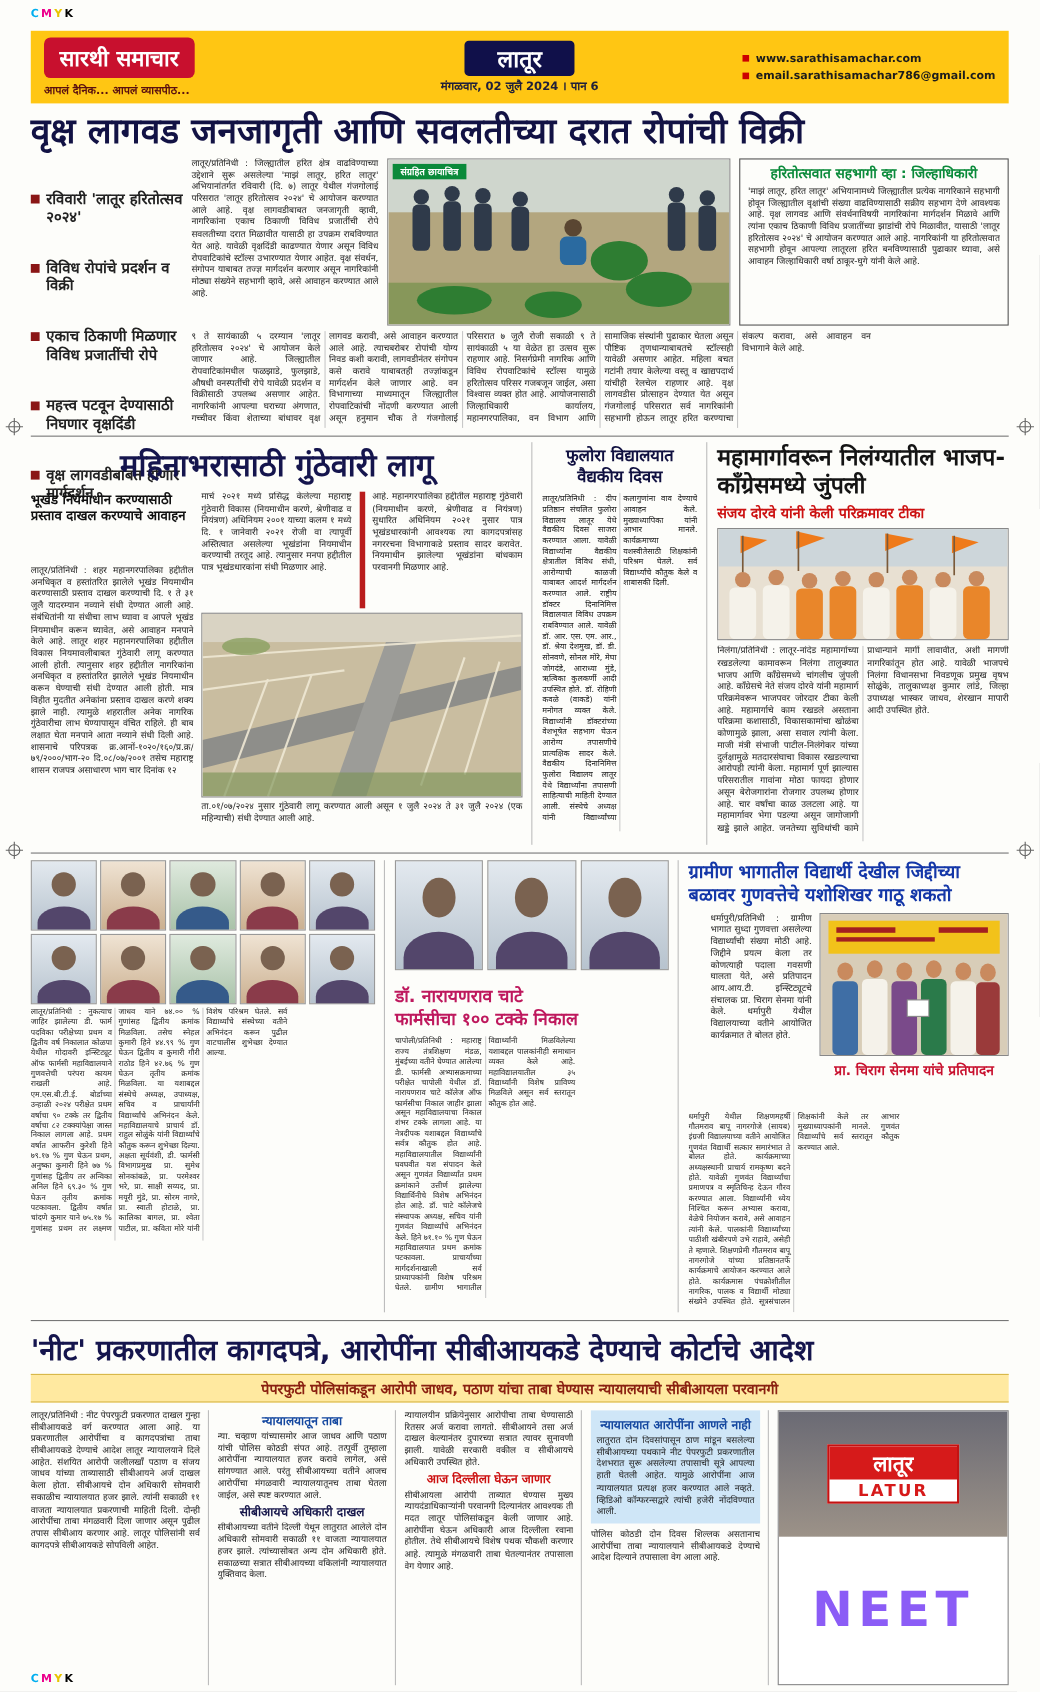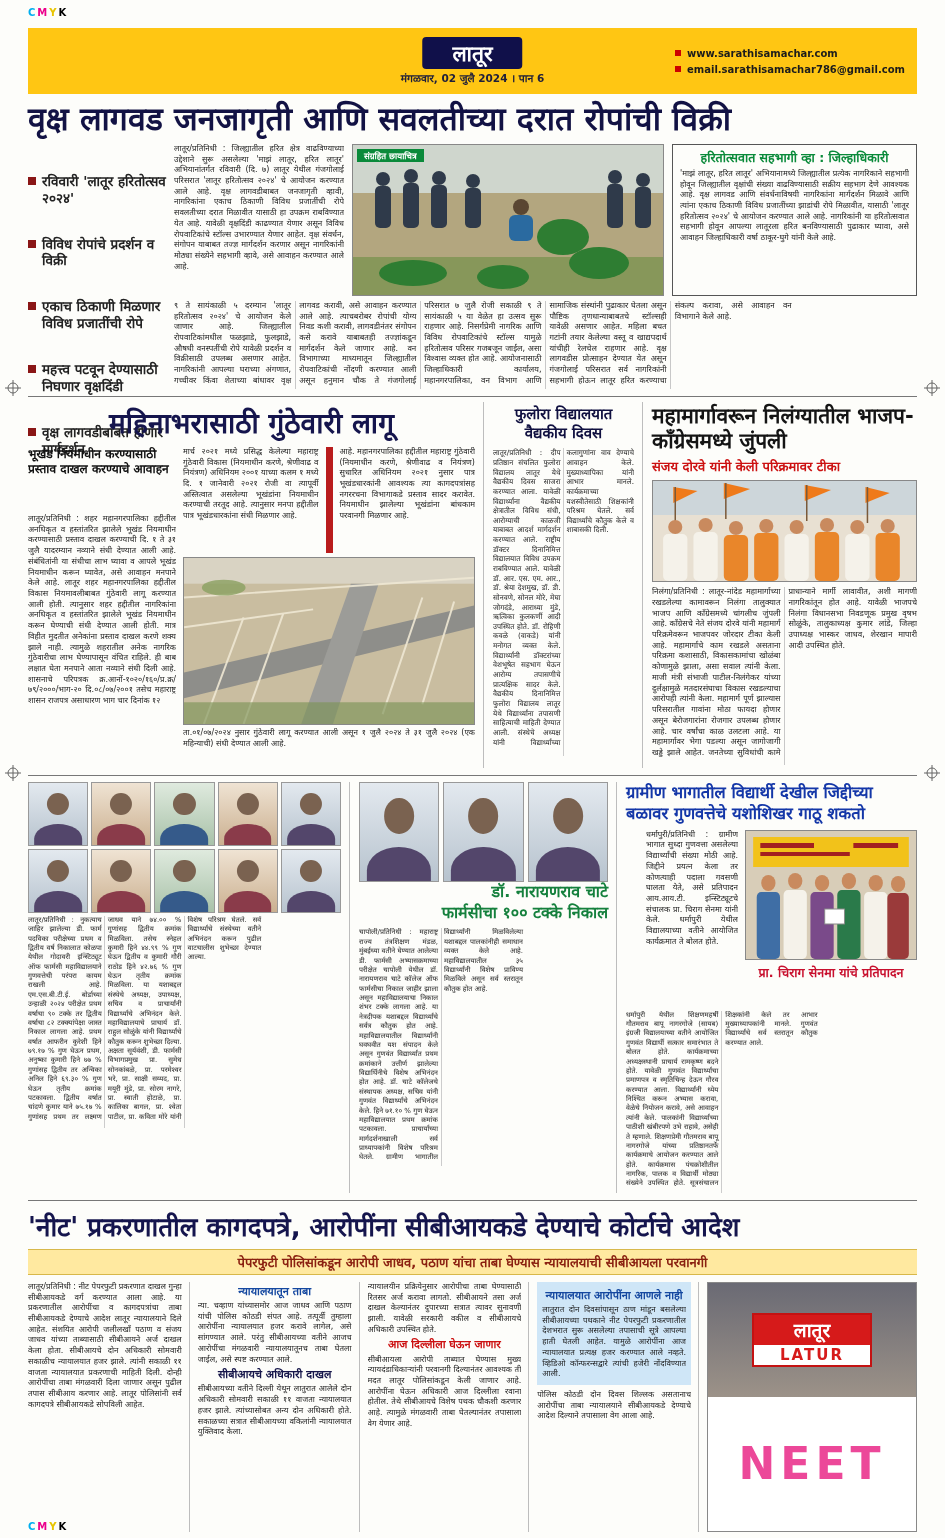--- a/index.html
+++ b/index.html
@@ -45,21 +45,21 @@
   
   .band2 { margin-top:7px; border-top:1.4px solid #777; padding-top:5px; display:flex; gap:9px; height:372px; }
   .gunthe { width:456px; }
   .gunthe h2 { font-size:28px; font-weight:bold; text-align:center; color:#15154d; margin:1px 0 6px; }
   .gunthe-grid { display:grid; grid-template-columns:148px 1fr; gap:7px; height:316px; }
   .subhead { font-size:12px; font-weight:bold; line-height:1.3; color:#111; margin-bottom:4px; }
   .g-left { display:flex; flex-direction:column; overflow:hidden; }
   .g-left .bt { flex:1;margin-top:32px; }
   .g-cols { display:flex; gap:7px; height:106px; }
   .g-cols .bt { flex:1; }
-  .g-cols .bt + .bt { border-left:7px solid #b91c1c; padding-left:7px; }
+  .g-cols .bt + .bt { border-left:5px solid #b91c1c; padding-left:7px; }
   .plots-photo { height:168px; border:1px solid #888; margin:4px 0 3px; overflow:hidden; }
   .plots-photo svg { width:100%; height:100%; display:block; }
   .g-caption { height:30px; }
   .phulora { width:150px; }
   .phulora h3 { font-size:15px; font-weight:bold; text-align:center; color:#101040; line-height:1.25; margin:3px 0 6px; }
   .phulora .bt { column-count:2; column-gap:6px; column-rule:1px solid #ccc; height:308px; font-size:7.2px; column-fill:auto; }
   .mahamarg { flex:1; }
   .mahamarg h2 { font-size:21px; font-weight:bold; color:#141414; line-height:1.2; margin:2px 0 3px; }
   .mahamarg h4 { color:#cc1111; font-size:13px; font-weight:bold; margin:0 0 5px; }
   .rally-photo { height:102px; border:1px solid #888; overflow:hidden; }
@@ -73,21 +73,21 @@
   .prow { display:grid; grid-template-columns:repeat(5,1fr); gap:3px; margin-bottom:3px; }
   .portrait { height:64px; position:relative; border:1px solid #999; overflow:hidden; background:linear-gradient(#e3e9ef,#b7c3ce); }
   .portrait::before { content:""; position:absolute; top:16%; left:50%; transform:translateX(-50%); width:38%; height:36%; background:#7a6250; border-radius:50%; }
   .portrait::after { content:""; position:absolute; bottom:-14%; left:50%; transform:translateX(-50%); width:82%; height:48%; background:#53466b; border-radius:50% 50% 0 0; }
   .prow .portrait:nth-child(2n){background:linear-gradient(#efe3d3,#cbb090);} .prow .portrait:nth-child(2n)::after{background:#8a3b4a;}
   .prow .portrait:nth-child(3n){background:linear-gradient(#dfeade,#a9c2a9);} .prow .portrait:nth-child(3n)::after{background:#355a8a;}
   .godavari .body { column-count:4; column-gap:6px; column-rule:1px solid #ccc; height:212px; font-size:7px; margin-top:3px; column-fill:auto; }
   .chate { width:258px; }
   .chate-photos { display:flex; gap:4px; height:100px; }
   .chate-photos .portrait { flex:1; height:100%; }
-  .chate h3 { font-size:16px; font-weight:bold; text-align:right; color:#15803d; line-height:1.3; margin:0 0 5px; }
+  .chate h3 { font-size:16px; font-weight:bold; text-align:left; color:#be185d; line-height:1.3; margin:14px 0 5px; }
   .chate .body { column-count:3; column-gap:6px; column-rule:1px solid #ccc; height:238px; font-size:7px; column-fill:auto; }
   .gramin { flex:1; display:flex; flex-direction:column; }
   .gramin h2 { font-size:16.5px; font-weight:bold; color:#1437a8; line-height:1.3; margin-bottom:5px; }
   .gramin-mid { display:grid; grid-template-columns:92px 1fr; gap:7px;margin-left:20px; }
   .gramin-intro { height:176px; }
   .gramin-photo { height:130px; border:1px solid #888; overflow:hidden; }
   .gramin-photo svg { width:100%; height:100%; display:block; }
   .kicker { color:#C8102E; font-weight:bold; font-size:12.5px; text-align:center; line-height:1.3; margin-top:5px; }
   .gramin .body { column-count:3; column-gap:7px; column-rule:1px solid #ccc; height:182px; font-size:7px; margin-top:5px; column-fill:auto; }
 
@@ -98,21 +98,21 @@
   .neet-cols { display:flex; gap:8px; height:250px; }
   .ncol { flex:1; border-right:1px solid #bdbdbd; padding-right:7px; overflow:hidden; }
   .ncol h5 { font-size:11px; text-align:center; margin:3px 0 3px; line-height:1.2; }
   .blue-h { color:#1548a0; } .red-h { color:#cc1111; } .dark-h { color:#16164a; }
   .bluebox { background:#cfe6f7; padding:4px 5px 5px; margin-bottom:5px; }
   .neet-img { flex:0 0 210px; border:1px solid #888; background:#fff; display:flex; flex-direction:column; overflow:hidden; }
   .sign-area { height:46%; background:linear-gradient(#6a6a74,#9c9288); display:flex; align-items:center; justify-content:center; }
   .sign { border:2px solid #c41212; background:#fff; min-width:120px; }
   .sign-red { background:#d61a1a; color:#fff; font-weight:bold; font-size:19px; padding:2px 16px; text-align:center; }
   .sign-white { color:#d61a1a; font-weight:bold; font-size:15px; text-align:center; padding:1px 12px; letter-spacing:2px; }
-  .neet-board { flex:1; display:flex; align-items:center; justify-content:center; font-size:44px; font-weight:bold; color:#ec4899; letter-spacing:5px; }
+  .neet-board { flex:1; display:flex; align-items:center; justify-content:center; font-size:44px; font-weight:bold; color:#8b5cf6; letter-spacing:5px; }
 </style>
 </head>
 <body>
 
 <div class="page">
 
   <div class="cmyk cmyk-top">
     <span class="c">C</span><span class="m">M</span><span class="y">Y</span><span class="k">K</span>
   </div>
 
@@ -133,20 +133,24 @@
       </svg></span>
   <span class="reg" style="right:5px;top:765px;"><svg width="16" height="16">
         <circle cx="8" cy="8" r="5" fill="none" stroke="#333"></circle>
         <line x1="8" y1="0" x2="8" y2="16" stroke="#333"></line>
         <line x1="0" y1="8" x2="16" y2="8" stroke="#333"></line>
       </svg></span>
 
   <div class="inner">
 
     <header class="masthead">
+      <div>
+        <div class="brand-box">सारथी समाचार</div>
+        <div class="tagline">आपलं दैनिक... आपलं व्यासपीठ...</div>
+      </div>
       <div class="city-wrap">
         <div class="city-box">लातूर</div>
         <div class="dateline">मंगळवार, 02 जुलै 2024 । पान 6</div>
       </div>
       <div class="contact-wrap">
         <div class="contact-line">
             <span class="sq"></span>
             <span>www.sarathisamachar.com</span>
           </div>
         <div class="contact-line">

